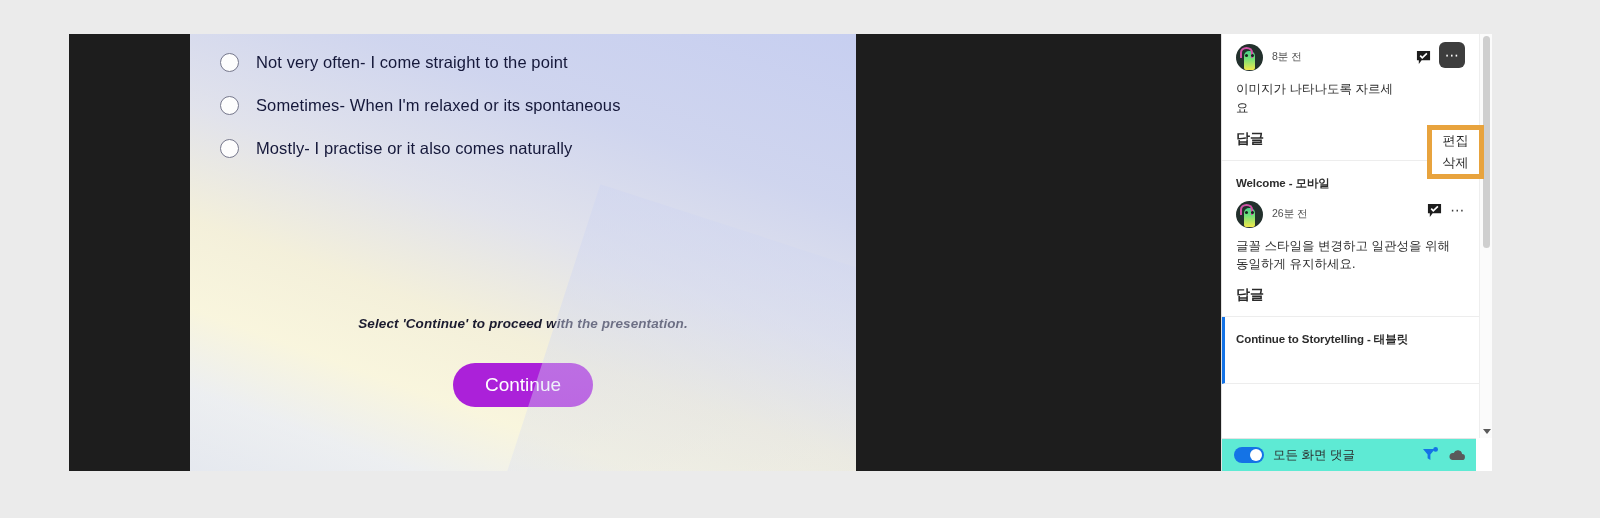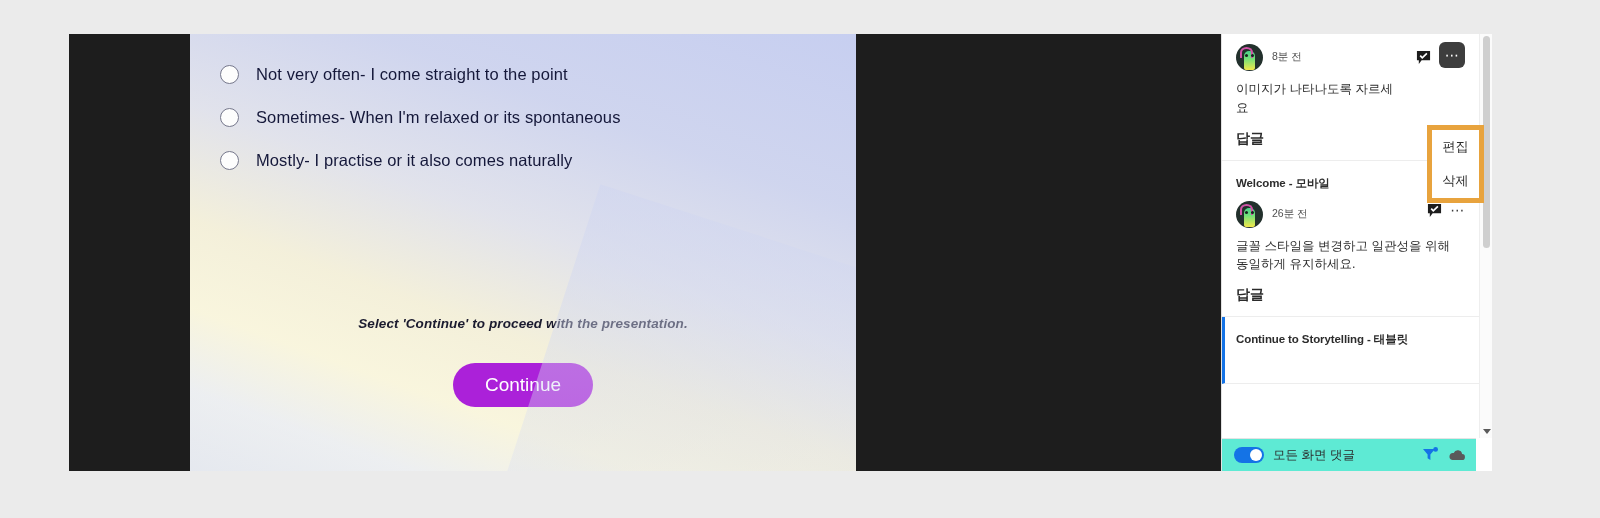--- a/index.html
+++ b/index.html
@@ -48,21 +48,21 @@
     right: -40px; bottom: -120px;
     width: 360px; height: 360px;
     background: linear-gradient(160deg, rgba(208,214,240,0.55), rgba(233,236,243,0.2));
     transform: rotate(18deg);
     pointer-events: none;
   }
 
   
   #options { position: absolute; left: 30px; top: 7px; width: 620px; }
   .option-row {
-    display: flex; align-items: flex-end;
+    display: flex; align-items: center;
     height: 43px;
     gap: 17px;
   }
   .radio-circle {
     width: 19px; height: 19px; border-radius: 50%;
     background: #fdfdfd;
     border: 1.5px solid #76788c;
     flex: 0 0 auto;
   }
   .option-label {
@@ -188,21 +188,21 @@
     position: absolute;
     right: 8px; top: 91px;
     width: 57px;
     background: #ffffff;
     border: 5px solid #e8a33d;
     display: flex; flex-direction: column;
     z-index: 5;
   }
   #context-menu .menu-item {
     font-size: 13px; color: #2b2b2b;
-    padding: 8px 0;
+    padding: 2px 0;
     text-align: center;
     cursor: pointer;
   }
 
   
   #panel-scrollbar {
     position: absolute;
     right: 0; top: 0; width: 13px; bottom: 33px;
     background: #fbfbfb;
     border-left: 1px solid #eeeeee;

